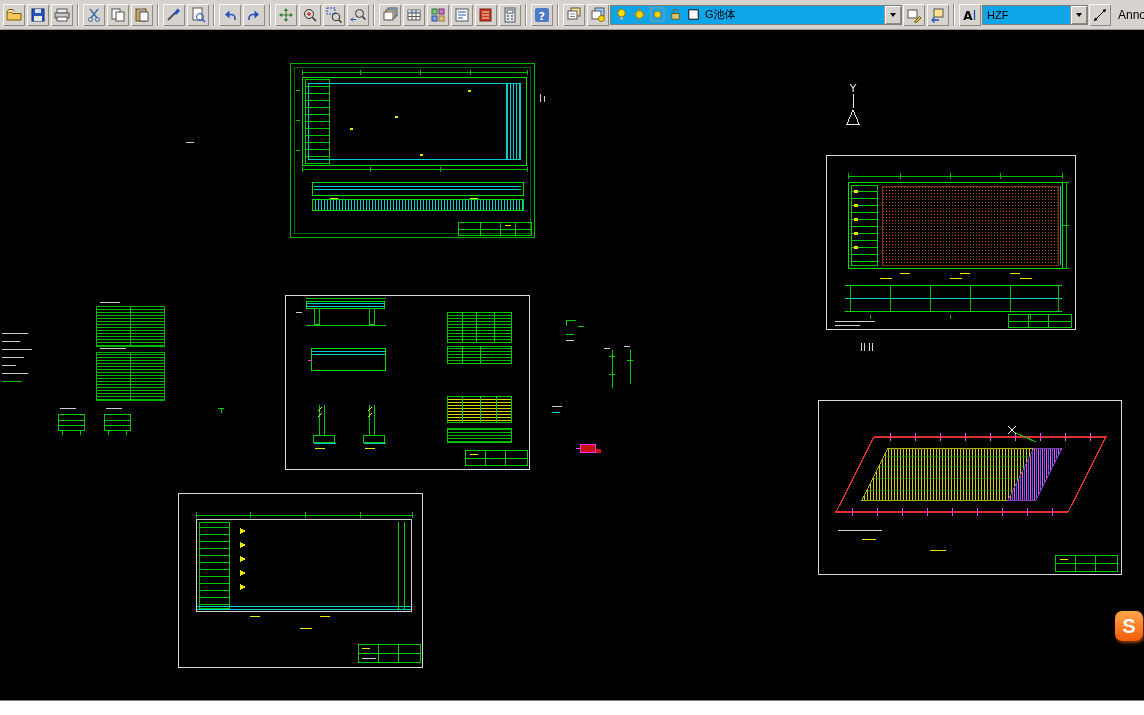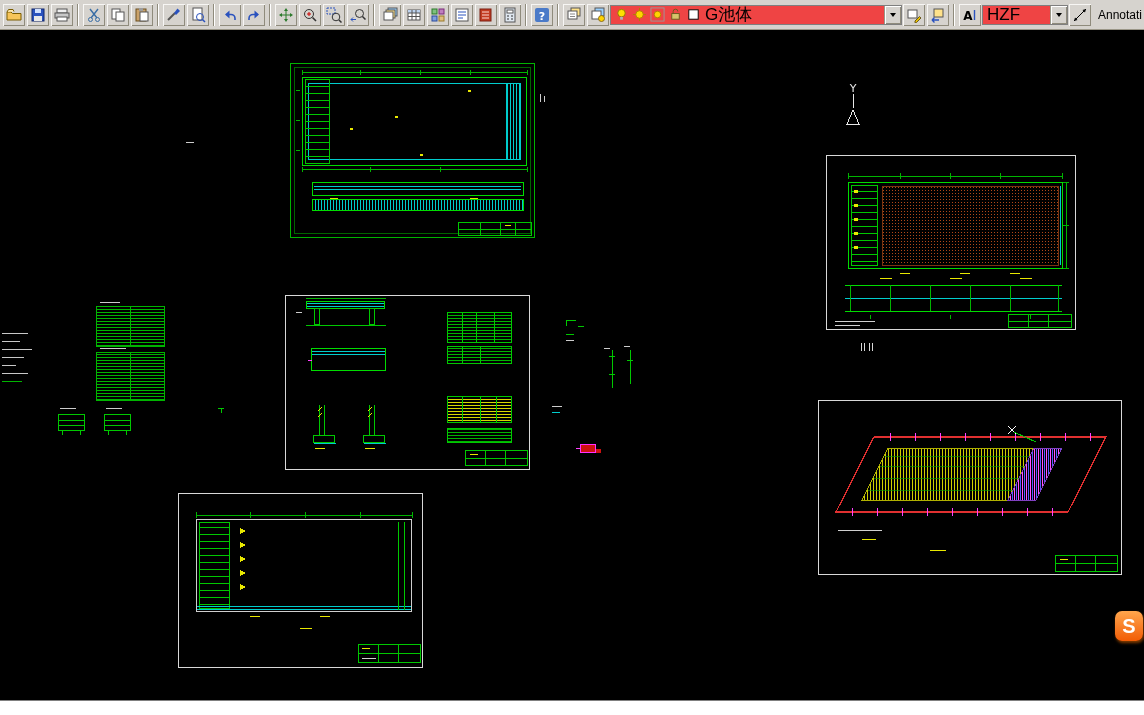--- a/index.html
+++ b/index.html
@@ -2,26 +2,26 @@
 <html><head>
 <meta charset="utf-8">
 <style>
   html,body{margin:0;padding:0;}
   body{width:1144px;height:715px;overflow:hidden;background:#000;font-family:"Liberation Sans",sans-serif;position:relative;}
   
   .toolbar{position:absolute;top:0;left:0;width:1144px;height:30px;background:#d6d3ce;border-bottom:1px solid #9b9788;display:flex;align-items:center;padding:0 2px;box-sizing:border-box;}
   .tbtn{width:22px;height:22px;margin:0 1px;flex:0 0 auto;display:flex;align-items:center;justify-content:center;background:#d6d3ce;box-shadow:inset 1px 1px 0 #f7f6f4, inset -1px -1px 0 #8f8b7c;cursor:default;}
   .tbtn svg{width:16px;height:16px;display:block;}
   .tsep{width:0;height:22px;margin:0 3px;border-left:1px solid #8f8b7c;border-right:1px solid #ffffff;flex:0 0 auto;}
-  .combo{height:20px;background:#ef4444;border:1px solid #7f7f7f;display:flex;align-items:center;font-size:17px;box-sizing:border-box;flex:0 0 auto;overflow:hidden;}
+  .combo{height:20px;background:#0ea5e9;border:1px solid #7f7f7f;display:flex;align-items:center;font-size:11px;box-sizing:border-box;flex:0 0 auto;overflow:hidden;}
   .combo .ctext{margin-left:4px;white-space:nowrap;color:#000;}
   .combo .arrow{width:16px;height:100%;background:#d6d3ce;border-left:1px solid #9b9788;display:flex;align-items:center;justify-content:center;margin-left:auto;box-shadow:inset 1px 1px 0 #fff, inset -1px -1px 0 #8f8b7c;}
   .tri{width:0;height:0;border-left:3.5px solid transparent;border-right:3.5px solid transparent;border-top:4px solid #000;}
   .layer-combo{width:292px;}
-  .style-combo{width:86px;}
+  .style-combo{width:106px;}
   .mini{width:15px;height:15px;margin-left:3px;flex:0 0 auto;}
   .mini svg{width:15px;height:15px;display:block;}
   .annot-label{font-size:12px;color:#000;margin-left:6px;white-space:nowrap;overflow:hidden;flex:0 0 auto;width:58px;}
   
   .canvas{position:absolute;top:30px;left:0;width:1144px;height:670px;background:#000;}
   .canvas svg{display:block;}
   
   .cmdbar{position:absolute;left:0;bottom:0;width:1144px;height:15px;background:#ffffff;border-top:1px solid #808080;box-sizing:border-box;font-size:11px;color:#000;}
   
   .slogo{position:absolute;left:1115px;top:611px;width:28px;height:30px;background:linear-gradient(#ffa64d,#f25c05);border-radius:7px;display:flex;align-items:center;justify-content:center;color:#fff;font-weight:bold;font-size:20px;box-shadow:1px 2px 3px rgba(255,120,0,.5);}

